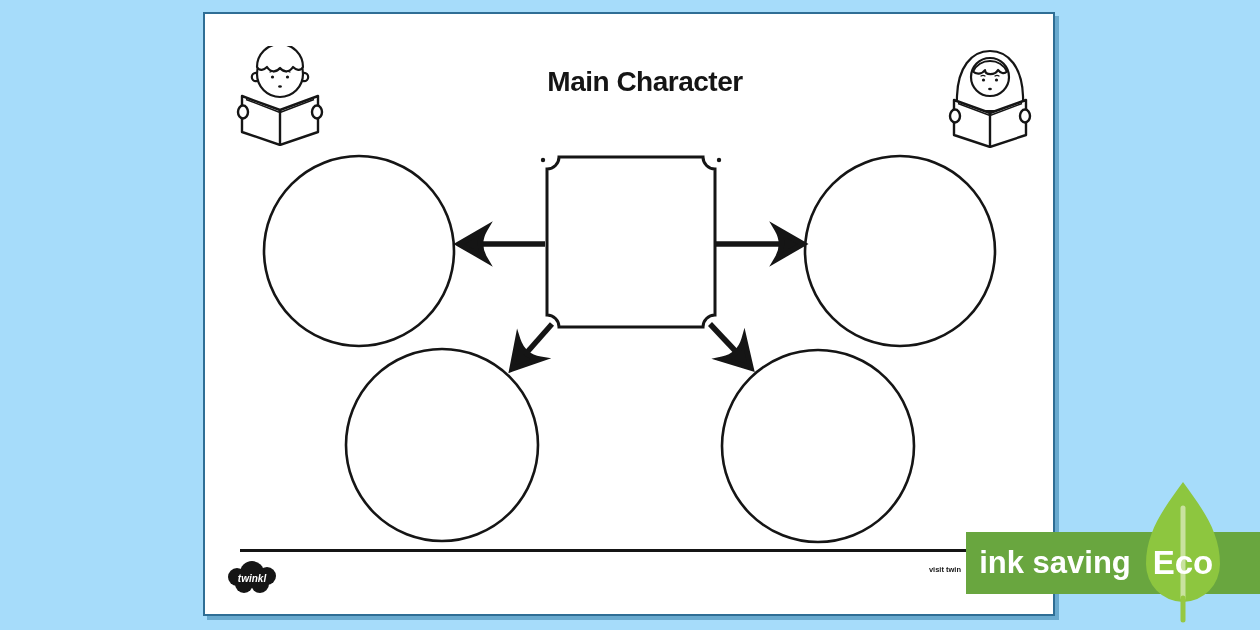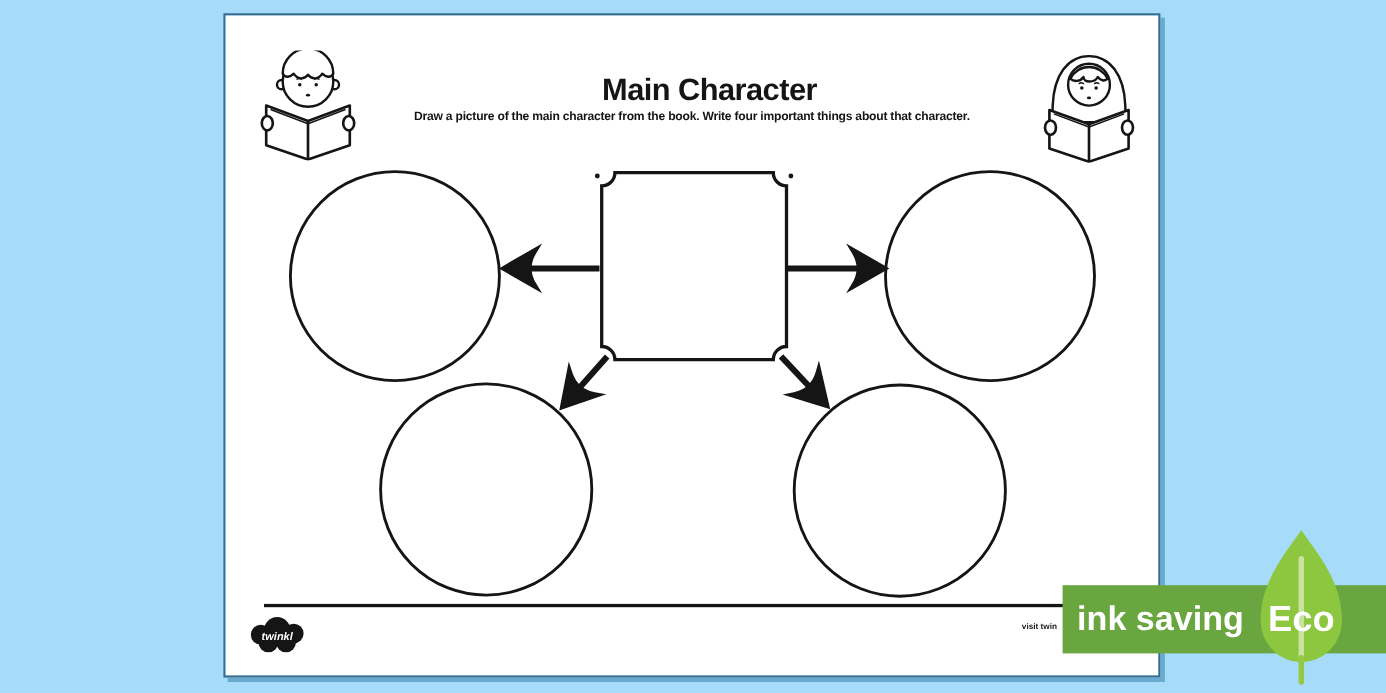--- a/index.html
+++ b/index.html
@@ -34,21 +34,20 @@
   svg{display:block;}
 </style>
 </head>
 <body>
 
 <div class="stage">
 
   <div class="page">
 
     <h1 class="page-title">Main Character</h1>
-    <p class="instructions">Draw a picture of the main character from the book. Write four important things about that character.</p>
 
     <svg class="kid-svg kid-boy" viewBox="0 0 100 100">
       <g fill="#ffffff" stroke="#151515" stroke-width="2.2" stroke-linejoin="round" stroke-linecap="round">
         <circle cx="26" cy="31" r="4.2"></circle>
         <circle cx="74" cy="31" r="4.2"></circle>
         <circle cx="50" cy="28" r="23"></circle>
         <path d="M 27,21 A 23,23 0 0 1 73,21 C 70.5,25.5 66,24 63,21 C 59.5,26.5 53.5,26.5 50,22 C 46.5,26.5 40.5,26.5 37,21 C 34,24 29.5,25.5 27,21 Z"></path>
       </g>
       <g stroke="#151515" stroke-width="1.3" fill="none" stroke-linecap="round">
         <path d="M 40,26 Q 42,24.6 44,26"></path>

